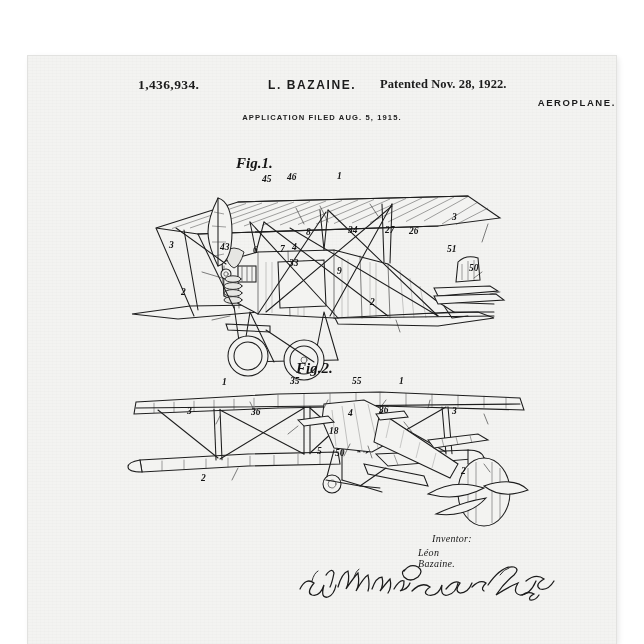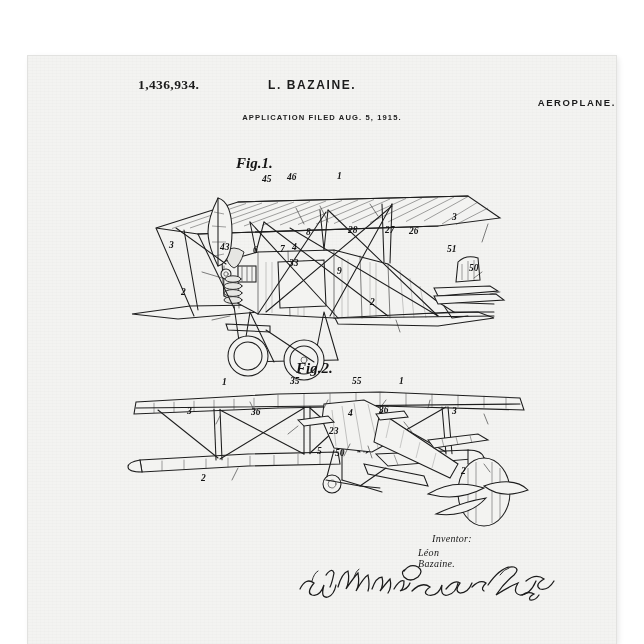--- a/index.html
+++ b/index.html
@@ -92,20 +92,21 @@
 <body>
 
 <div id="stage">
 
   <div class="poster">
 
     <div class="hdr">
       <div class="hdr-row1">
         <span class="patno">1,436,934.</span>
         <span class="invname">L. BAZAINE.</span>
+        <span class="patdate">Patented Nov. 28, 1922.</span>
       </div>
       <div class="subj">AEROPLANE.</div>
       <div class="appfiled">APPLICATION FILED AUG. 5, 1915.</div>
     </div>
 
     <div class="figlbl fig1lbl">Fig.1.</div>
 
     <svg class="dwg" style="left:110px;top:110px;" width="380" height="210" viewBox="0 0 380 210">
 
       <path class="fillw" d="M18,62 L100,36 L330,30 L362,52 L300,60 L60,68 Z"></path>
@@ -243,21 +244,21 @@
       </g>
     </svg>
 
     <div>
       <span class="ref" style="left:234px;top:119px;">45</span>
       <span class="ref" style="left:259px;top:117px;">46</span>
       <span class="ref" style="left:309px;top:116px;">1</span>
       <span class="ref" style="left:424px;top:157px;">3</span>
       <span class="ref" style="left:141px;top:185px;">3</span>
       <span class="ref" style="left:278px;top:172px;">8</span>
-      <span class="ref" style="left:320px;top:170px;">28</span>
+      <span class="ref" style="left:320px;top:170px;">34</span>
       <span class="ref" style="left:357px;top:170px;">27</span>
       <span class="ref" style="left:381px;top:171px;">26</span>
       <span class="ref" style="left:419px;top:189px;">51</span>
       <span class="ref" style="left:441px;top:208px;">50</span>
       <span class="ref" style="left:192px;top:187px;">43</span>
       <span class="ref" style="left:225px;top:190px;">6</span>
       <span class="ref" style="left:252px;top:189px;">7</span>
       <span class="ref" style="left:264px;top:187px;">4</span>
       <span class="ref" style="left:261px;top:203px;">33</span>
       <span class="ref" style="left:309px;top:211px;">9</span>
@@ -392,21 +393,21 @@
     <div>
       <span class="ref" style="left:194px;top:322px;">1</span>
       <span class="ref" style="left:371px;top:321px;">1</span>
       <span class="ref" style="left:262px;top:321px;">35</span>
       <span class="ref" style="left:324px;top:321px;">55</span>
       <span class="ref" style="left:159px;top:351px;">3</span>
       <span class="ref" style="left:424px;top:351px;">3</span>
       <span class="ref" style="left:223px;top:352px;">36</span>
       <span class="ref" style="left:351px;top:350px;">36</span>
       <span class="ref" style="left:320px;top:353px;">4</span>
-      <span class="ref" style="left:301px;top:371px;">23</span>
+      <span class="ref" style="left:301px;top:371px;">18</span>
       <span class="ref" style="left:289px;top:391px;">5</span>
       <span class="ref" style="left:307px;top:393px;">50</span>
       <span class="ref" style="left:173px;top:418px;">2</span>
       <span class="ref" style="left:433px;top:411px;">2</span>
     </div>
 
     <div class="sig">
       <div class="sig-inv">Inventor:</div>
       <div class="sig-name">Léon Bazaine.</div>
 

